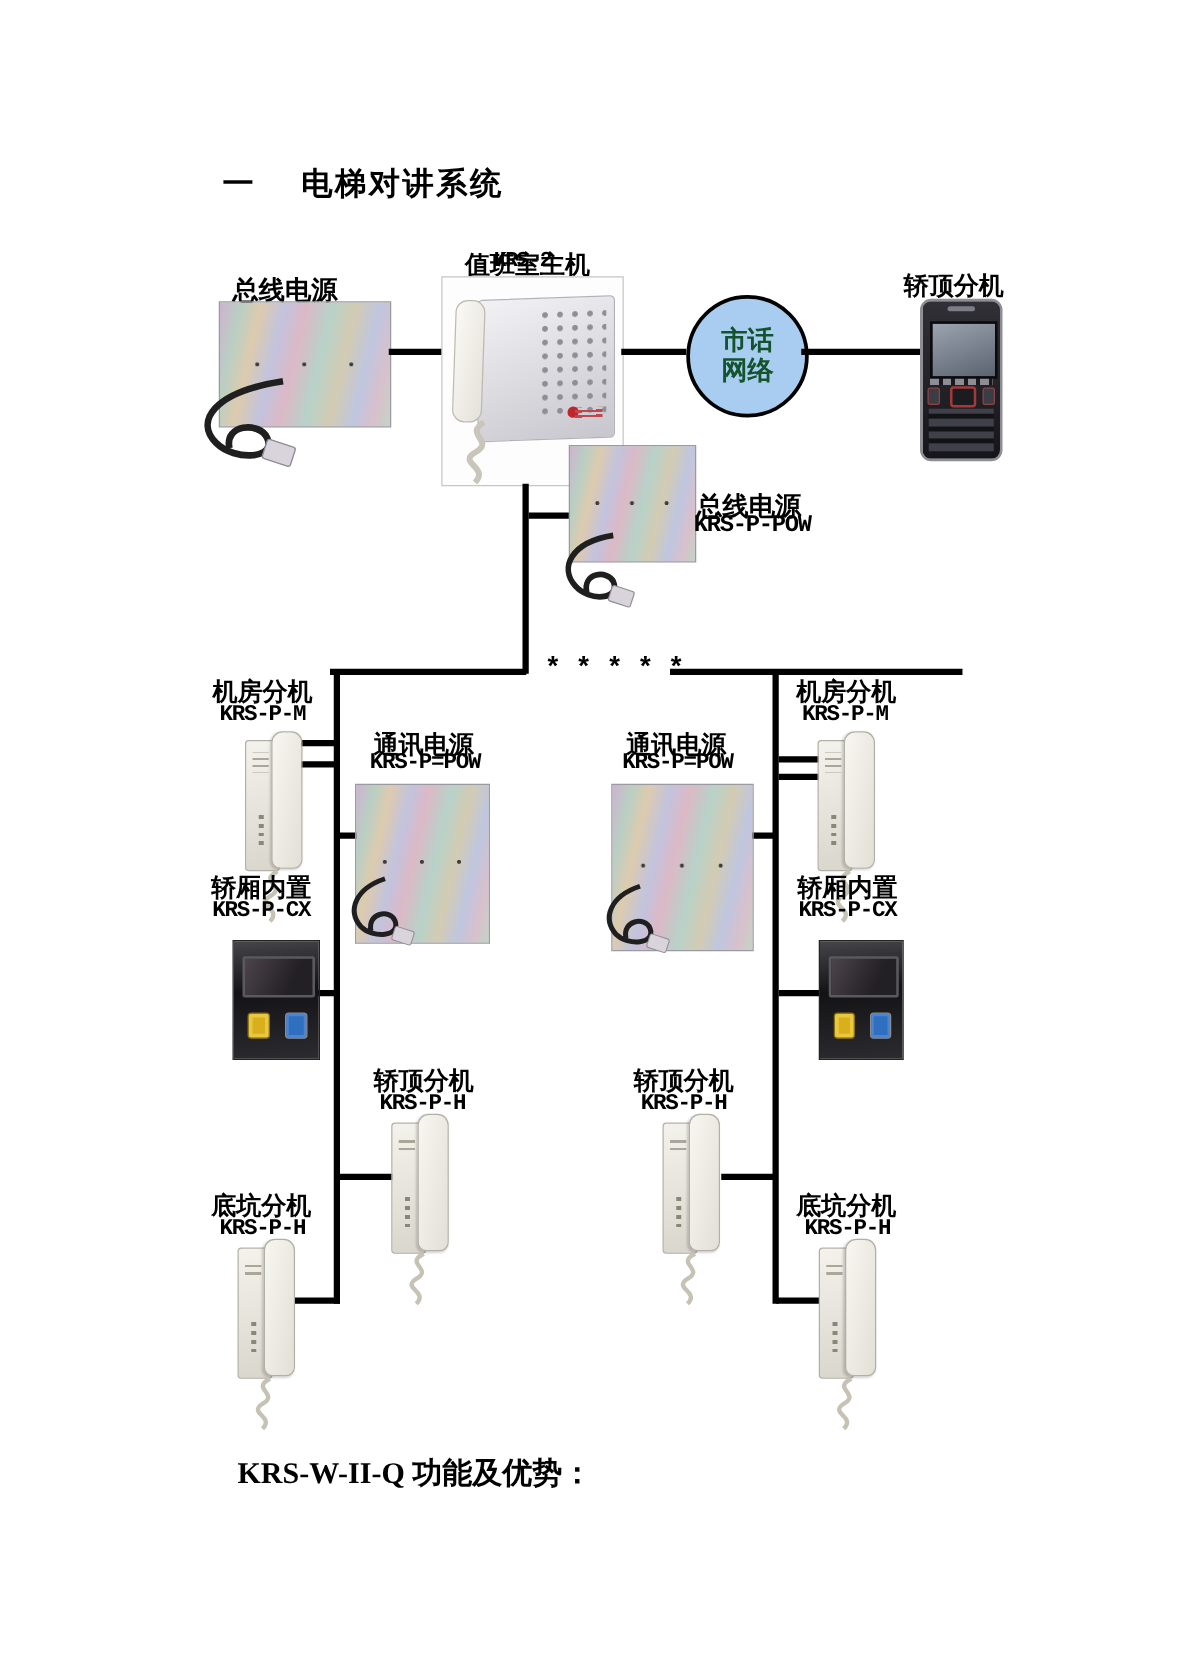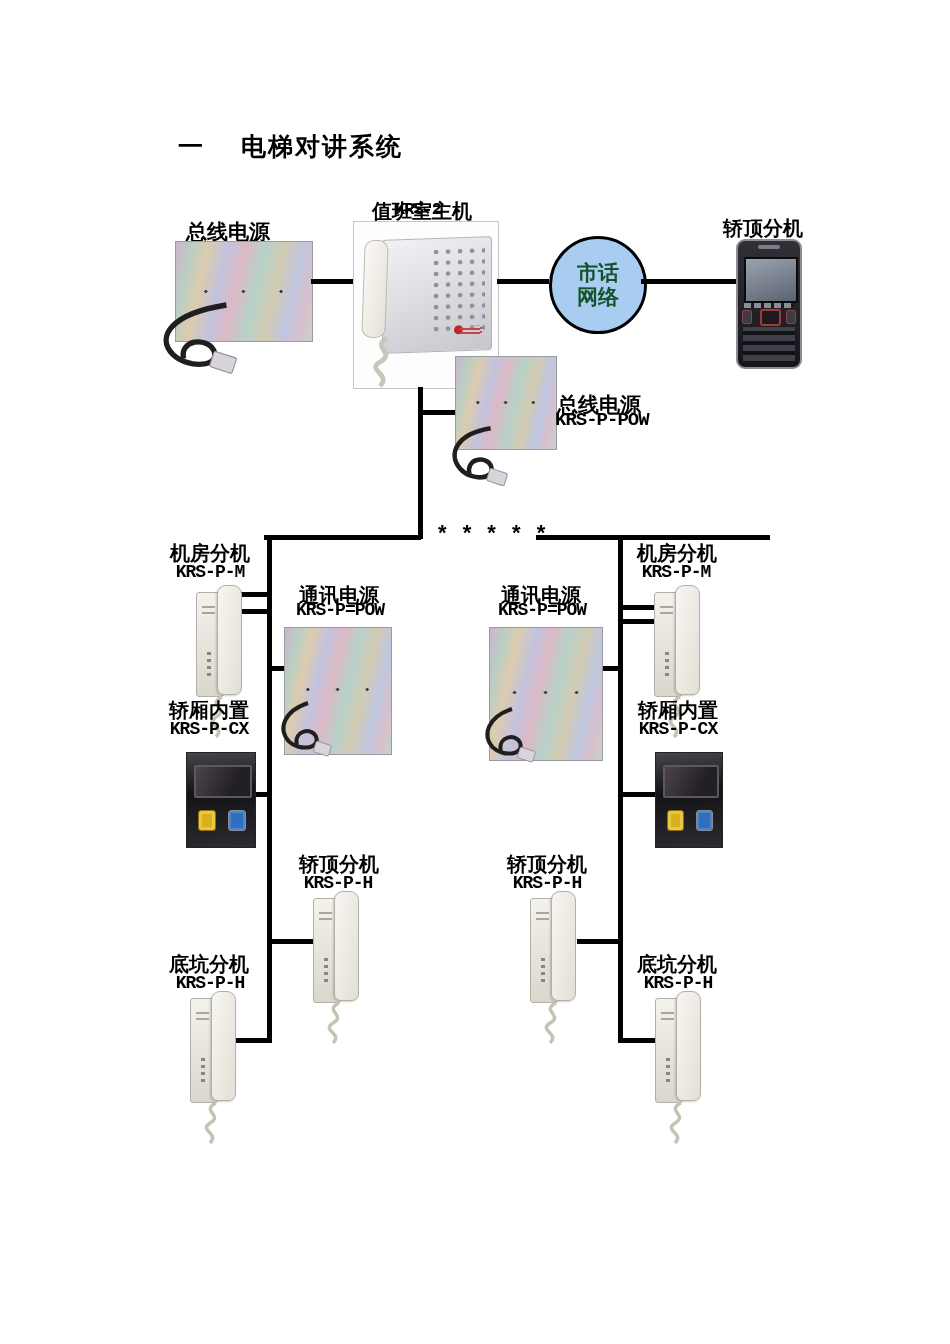--- a/index.html
+++ b/index.html
@@ -247,14 +247,15 @@
   <div class="model" style="left:640px;top:973px;width:76px;">KRS-P-H</div>
   <div class="line" style="left:621px;top:1038px;width:36px;height:5px;"></div>
   <div class="intercom" style="left:655px;top:991px;">
     <div class="ibody"></div>
     <div class="ihand"></div>
     <svg class="icord" viewBox="0 0 30 40">
       <path d="M18 0 C 2 8, 26 12, 12 20 C 0 28, 22 30, 12 40" fill="none" stroke="#c6c2b4" stroke-width="3.5"></path>
     </svg>
   </div>
 
+  <div class="footer-h" style="left:190px;top:1162px;">KRS-W-II-Q 功能及优势：</div>
 
 </div>
 
 </body></html>

